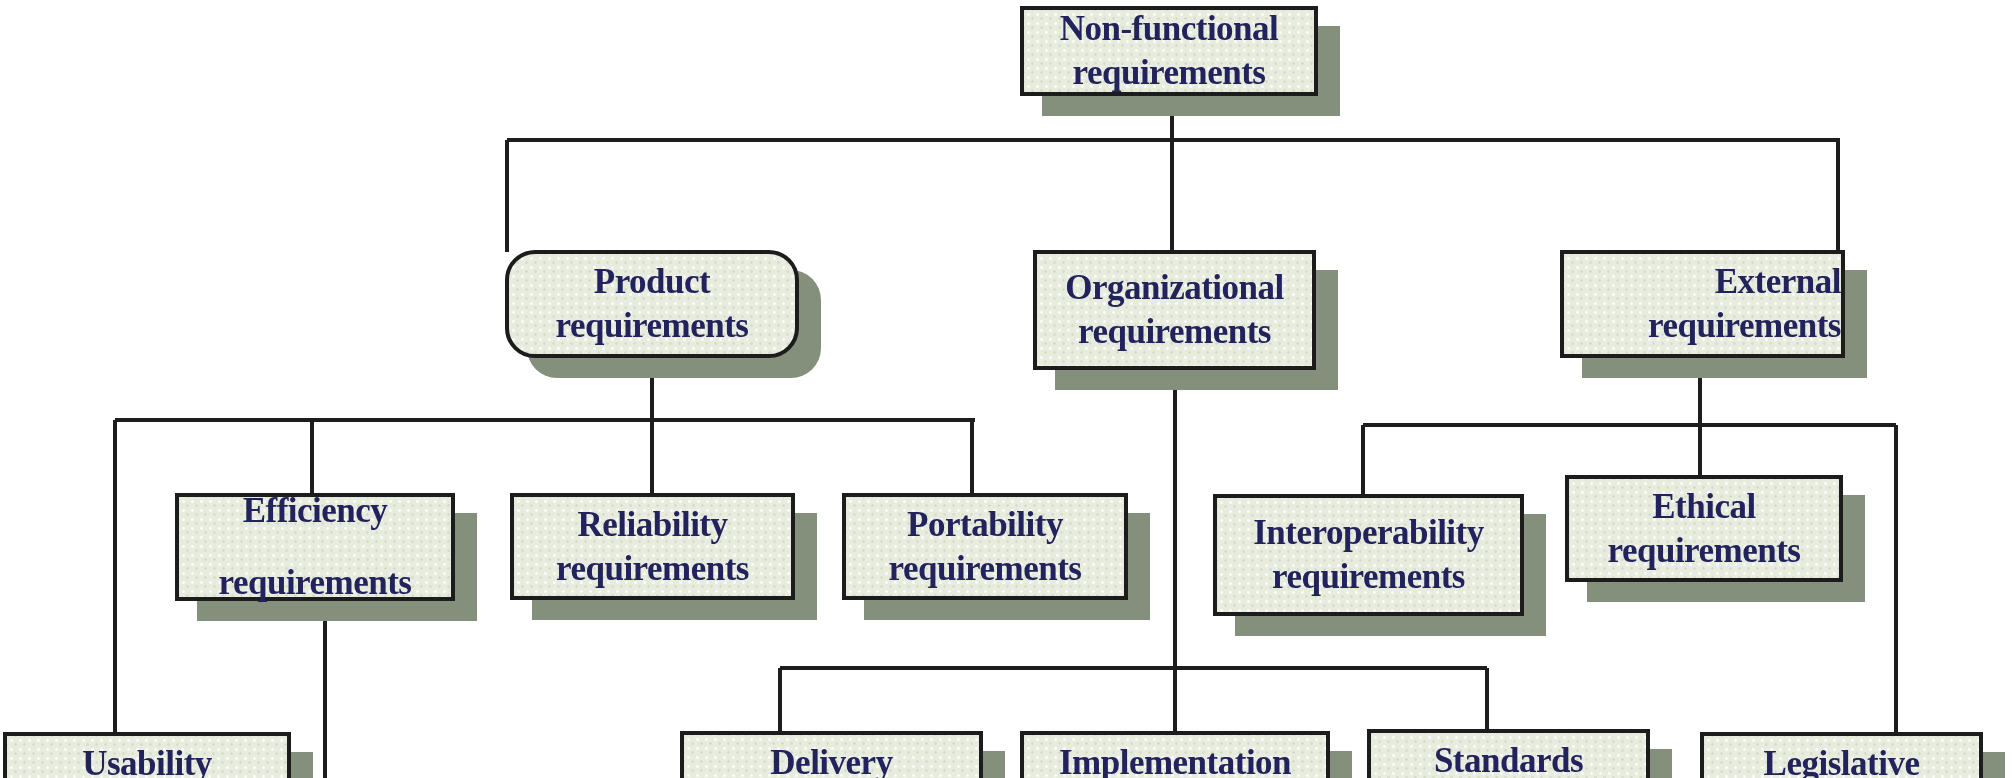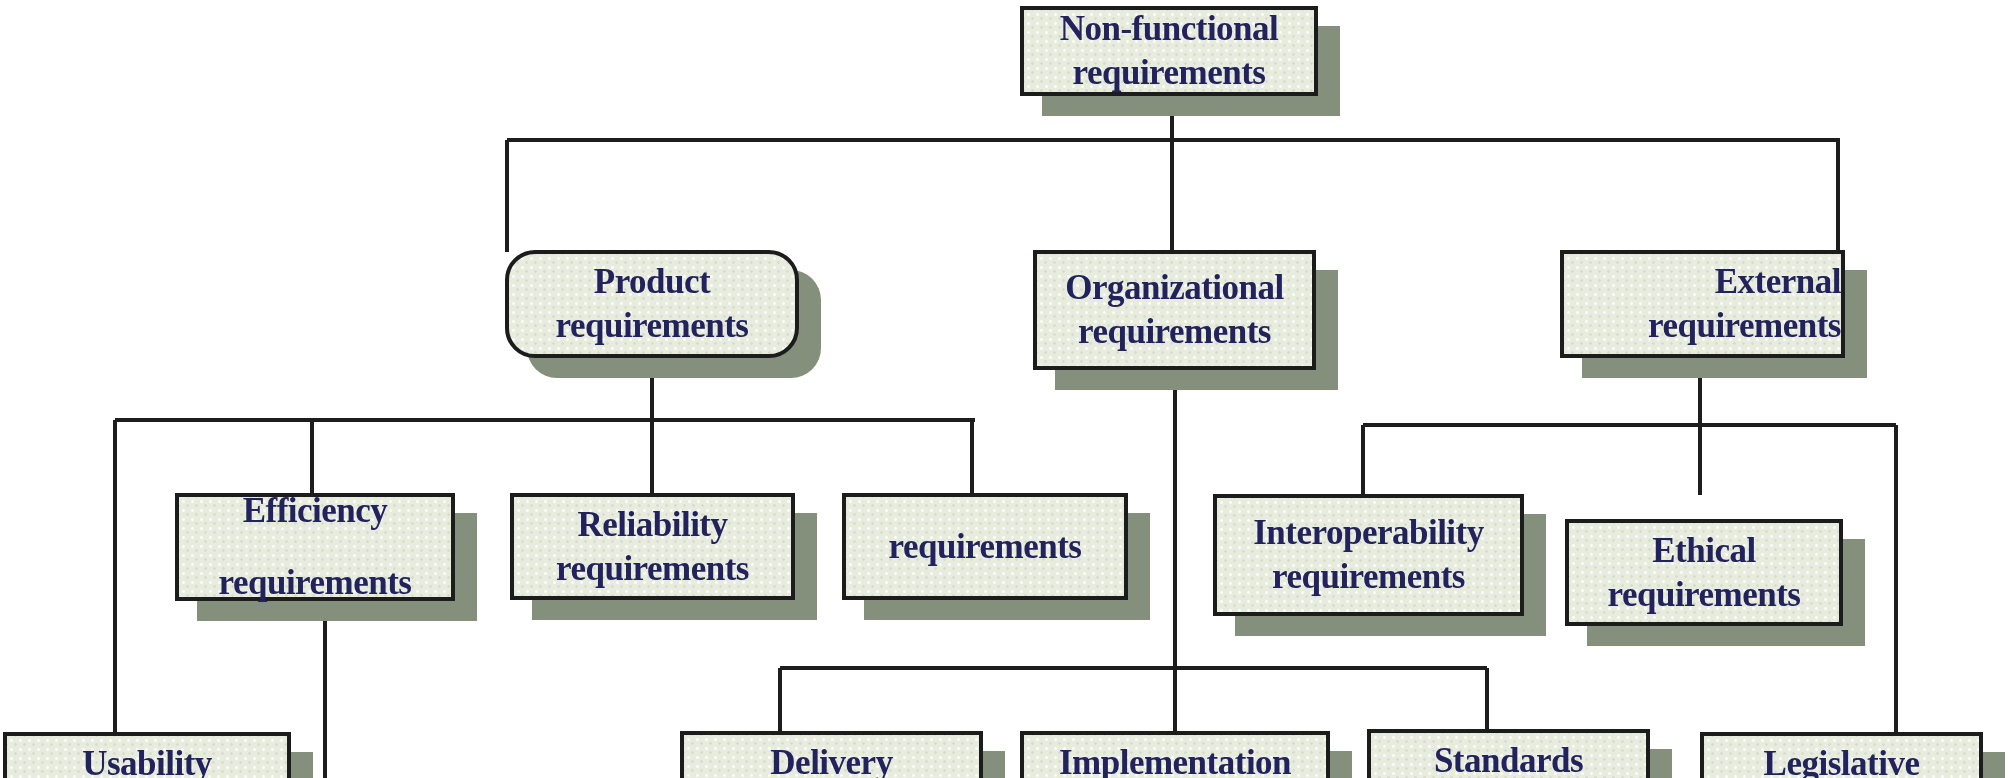--- a/index.html
+++ b/index.html
@@ -85,27 +85,28 @@
     </div>
     <div class="node" style="left: 175px; top: 493px; width: 280px; height: 108px; gap: 28px;">
       <span class="l1">Efficiency</span>
       <span class="l2">requirements</span>
     </div>
     <div class="node" style="left: 510px; top: 493px; width: 285px; height: 107px;">
       <span class="l1">Reliability</span>
       <span class="l2">requirements</span>
     </div>
     <div class="node" style="left: 842px; top: 493px; width: 286px; height: 107px;">
+      <span class="l1">Portability</span>
       <span class="l2">requirements</span>
     </div>
     <div class="node" style="left: 1213px; top: 494px; width: 311px; height: 122px;">
       <span class="l1">Interoperability</span>
       <span class="l2">requirements</span>
     </div>
-    <div class="node" style="left: 1565px; top: 519px; width: 278px; height: 107px;">
+    <div class="node" style="left: 1565px; top: 475px; width: 278px; height: 107px;">
       <span class="l1">Ethical</span>
       <span class="l2">requirements</span>
     </div>
     <div class="node" style="left: 3px; top: 732px; width: 288px; height: 108px;">
       <span class="l1">Usability</span>
       <span class="l2"></span>
     </div>
     <div class="node" style="left: 680px; top: 731px; width: 303px; height: 108px;">
       <span class="l1">Delivery</span>
       <span class="l2"></span>

